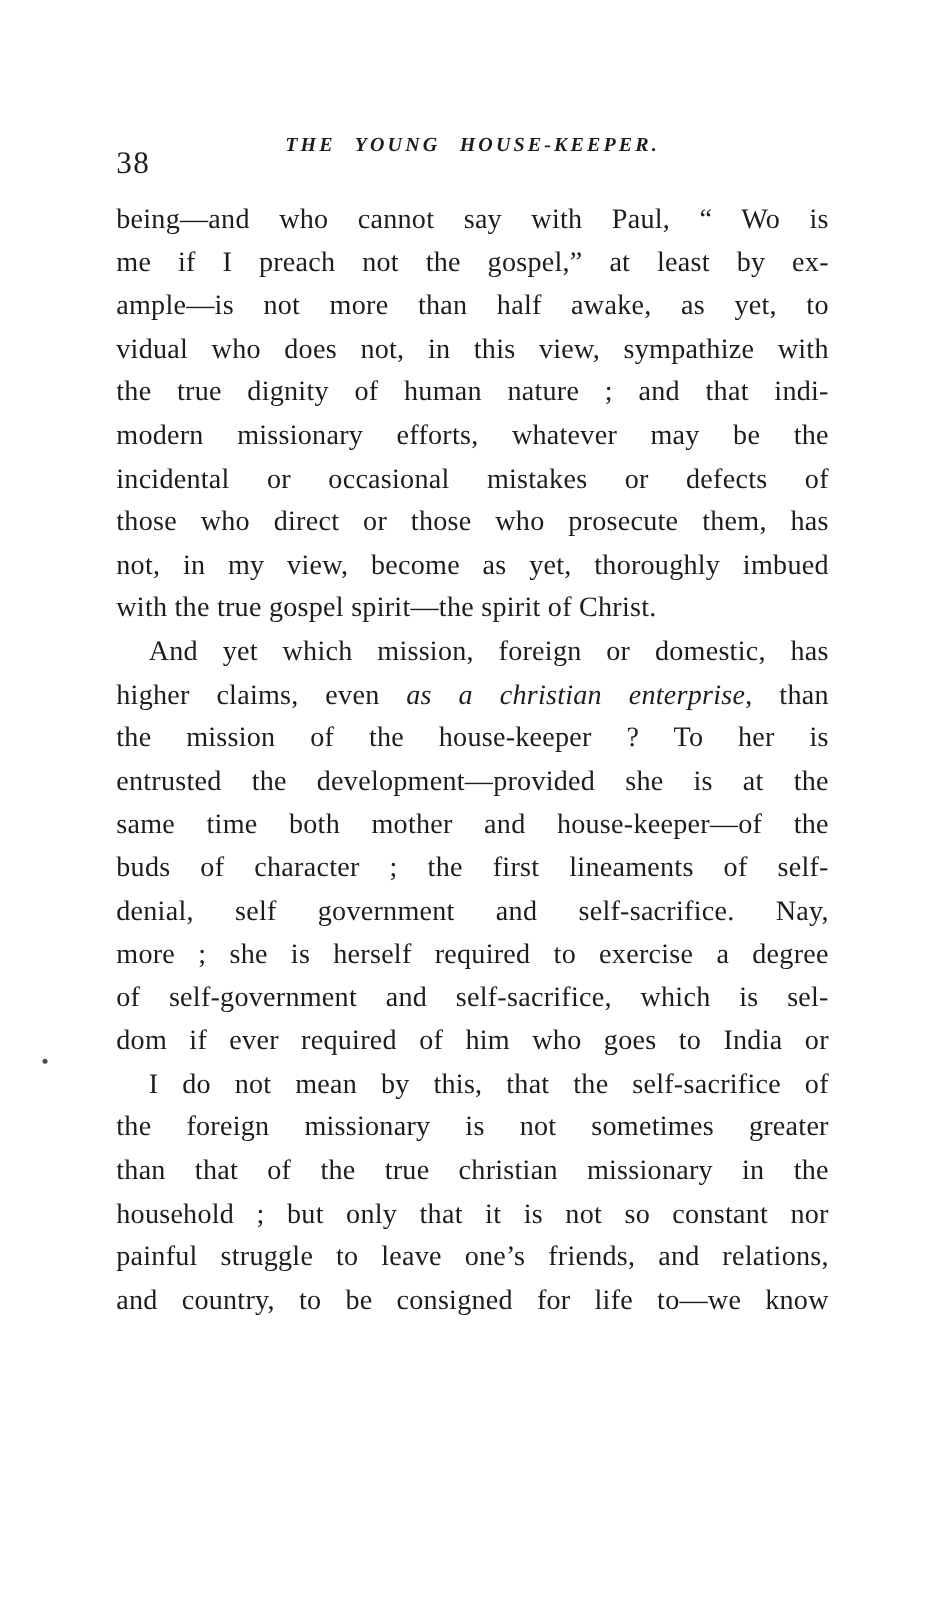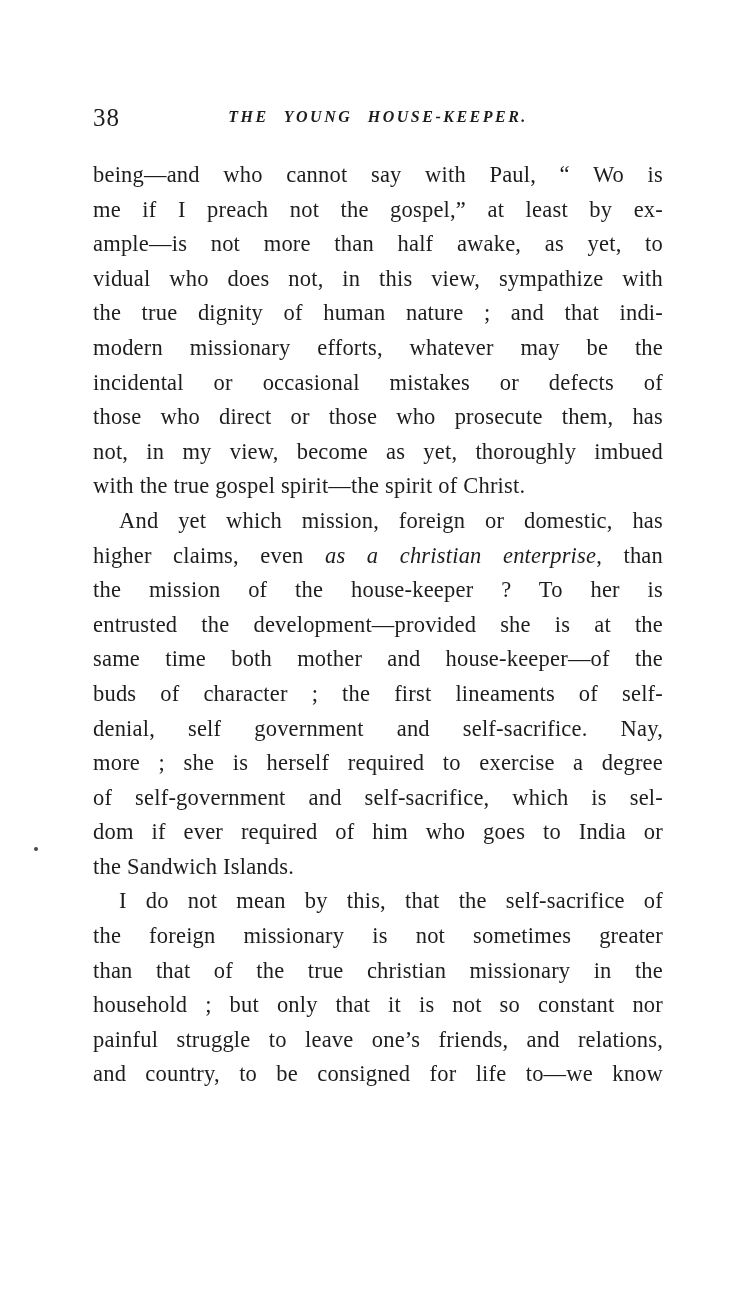--- a/index.html
+++ b/index.html
@@ -22,21 +22,21 @@
     top: 102px;
     width: 570px;
   }
   .header {
     position: relative;
     height: 0;
   }
   .pagenum {
     position: absolute;
     left: 0;
-    top: 3px;
+    top: 16px;
     font-size: 25px;
     letter-spacing: 1px;
     line-height: 26px;
   }
   .running-title {
     position: absolute;
     left: 0;
     right: 0;
     top: 5px;
     text-align: center;
@@ -100,21 +100,20 @@
         <div class="line para-start"><span>And yet which mission, foreign or domestic, has</span></div>
         <div class="line"><span>higher claims, even </span><span class="italic">as a christian enterprise</span><span>, than</span></div>
         <div class="line"><span>the mission of the house-keeper ? To her is</span></div>
         <div class="line"><span>entrusted the development—provided she is at the</span></div>
         <div class="line"><span>same time both mother and house-keeper—of the</span></div>
         <div class="line"><span>buds of character ; the first lineaments of self-</span></div>
         <div class="line"><span>denial, self government and self-sacrifice. Nay,</span></div>
         <div class="line"><span>more ; she is herself required to exercise a degree</span></div>
         <div class="line"><span>of self-government and self-sacrifice, which is sel-</span></div>
         <div class="line"><span>dom if ever required of him who goes to India or</span></div>
-        <div class="line para-end"><span>the Sandwich Islands.</span></div>
         <div class="line para-start"><span>I do not mean by this, that the self-sacrifice of</span></div>
         <div class="line"><span>the foreign missionary is not sometimes greater</span></div>
         <div class="line"><span>than that of the true christian missionary in the</span></div>
         <div class="line"><span>household ; but only that it is not so constant nor</span></div>
         <div class="line"><span>painful struggle to leave one’s friends, and relations,</span></div>
         <div class="line"><span>and country, to be consigned for life to—we know</span></div>
       </div>
   </div>
   <div class="speck"></div>
 </div>

